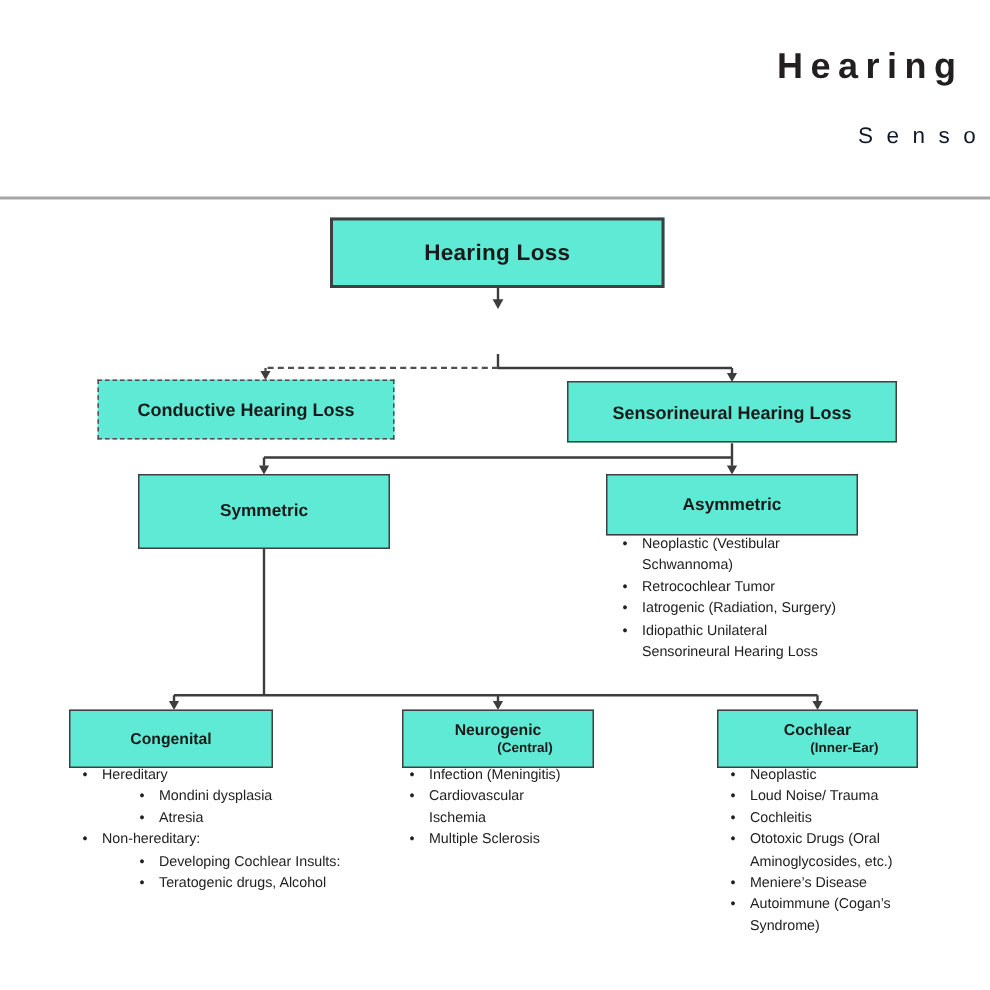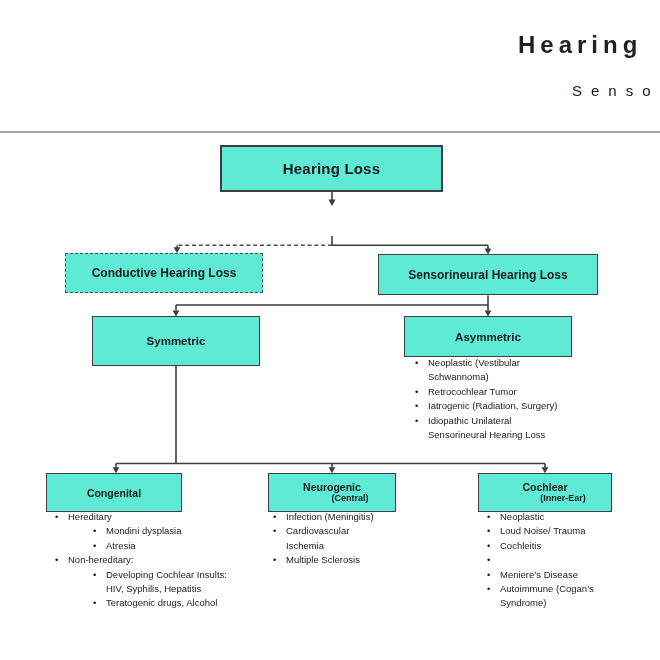--- a/index.html
+++ b/index.html
@@ -188,21 +188,20 @@
       <div class="li lv1">
         <span class="bullet">•</span>
         <div class="li-text">
           <div>Non-hereditary:</div>
         </div>
       </div>
       <div class="li lv2">
         <span class="bullet">•</span>
         <div class="li-text">
           <div>Developing Cochlear Insults:</div>
-          <div>HIV, Syphilis, Hepatitis</div>
         </div>
       </div>
       <div class="li lv2">
         <span class="bullet">•</span>
         <div class="li-text">
           <div>Teratogenic drugs, Alcohol</div>
         </div>
       </div>
     </div>
   <div class="blist list-neurogenic">
@@ -240,20 +239,24 @@
         </div>
       </div>
       <div class="li lv1">
         <span class="bullet">•</span>
         <div class="li-text">
           <div>Cochleitis</div>
         </div>
       </div>
       <div class="li lv1">
         <span class="bullet">•</span>
+        <div class="li-text">
+          <div>Ototoxic Drugs (Oral</div>
+          <div>Aminoglycosides, etc.)</div>
+        </div>
       </div>
       <div class="li lv1">
         <span class="bullet">•</span>
         <div class="li-text">
           <div>Meniere’s Disease</div>
         </div>
       </div>
       <div class="li lv1">
         <span class="bullet">•</span>
         <div class="li-text">

